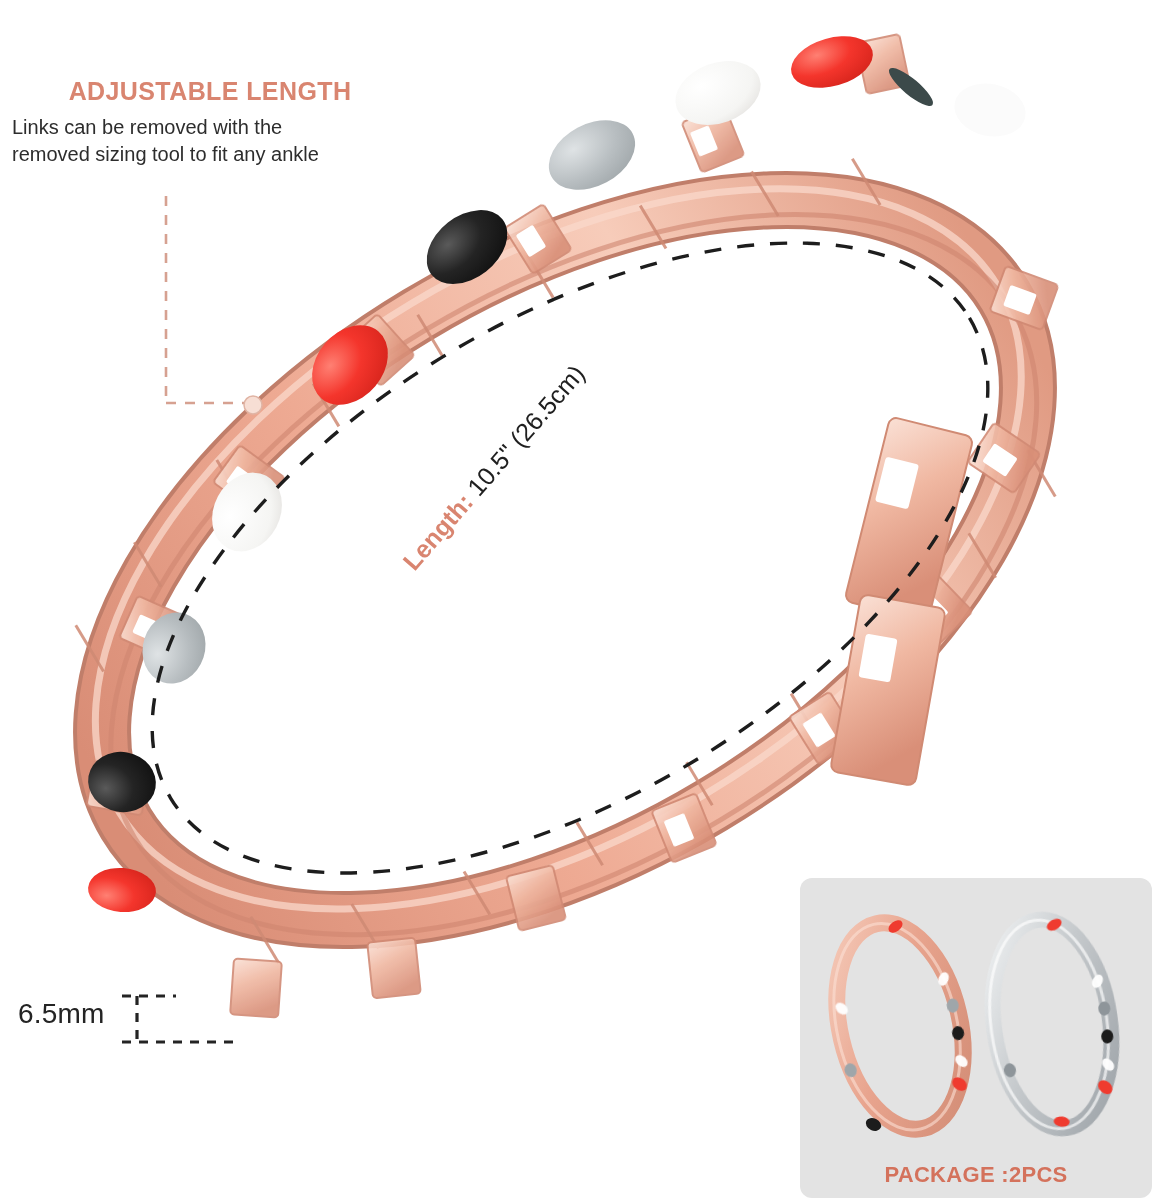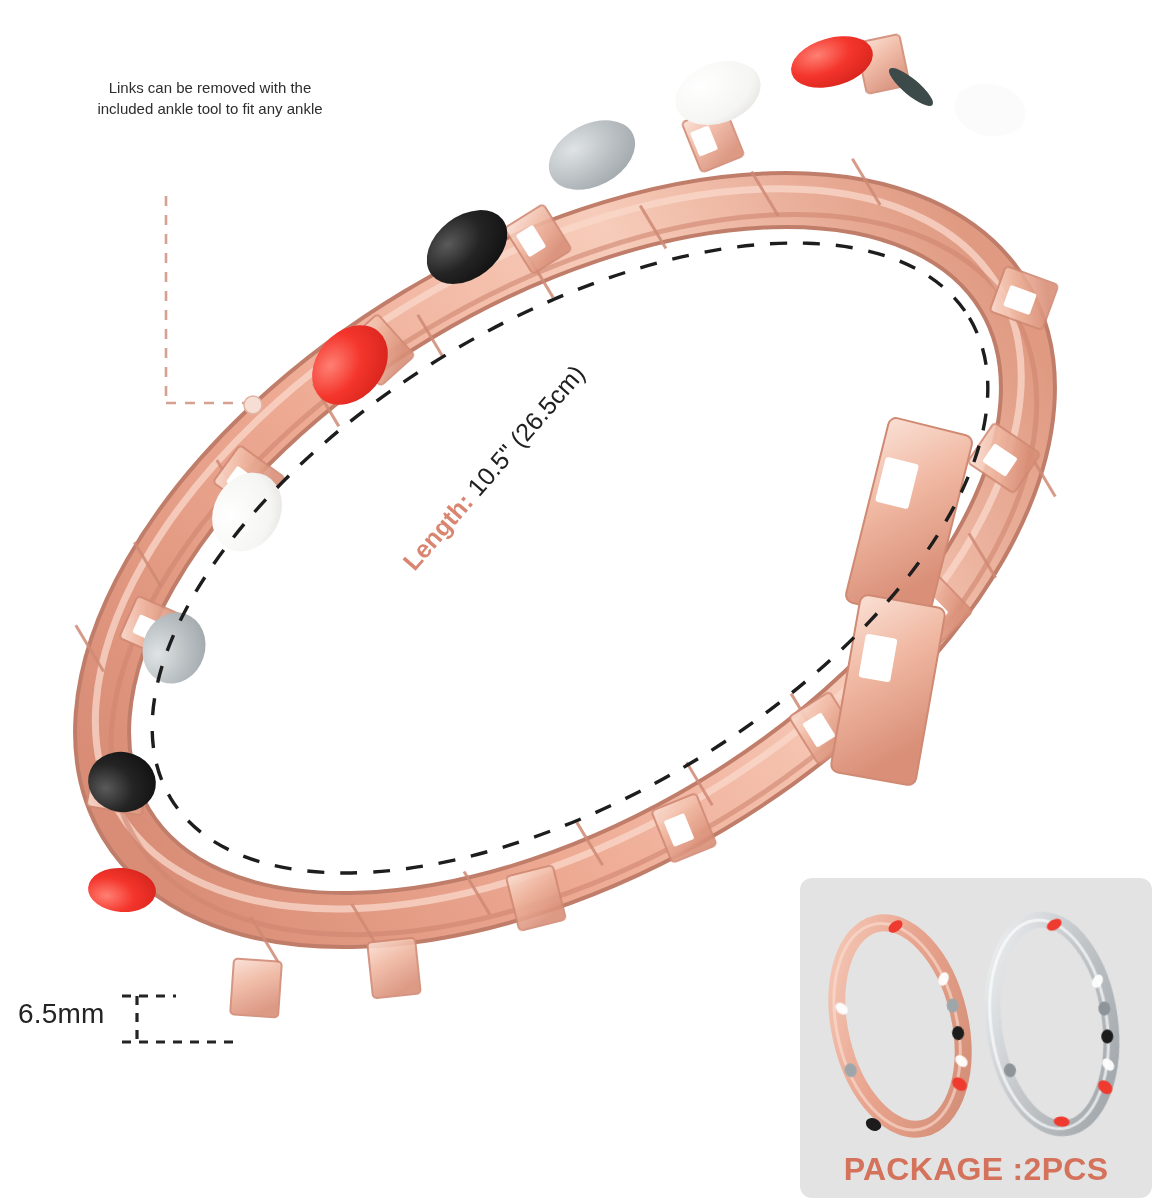--- a/index.html
+++ b/index.html
@@ -14,22 +14,22 @@
   #stage{position:absolute;left:0;top:0;width:1155px;height:1200px;overflow:hidden;}
 
   
   .callout{position:absolute;left:0;top:78px;width:420px;}
   .callout-title{
     font-size:25px;font-weight:bold;letter-spacing:.4px;
     color:#d98570;text-align:center;line-height:1.1;
     margin:0 0 8px 0;
   }
   .callout-body{
-    font-size:15px;color:#2d2d2d;line-height:1.38;
-    text-align:center;font-weight:400;
+    font-size:20px;color:#2d2d2d;line-height:1.38;
+    font-weight:400;margin-left:12px;
   }
 
   
   .length-label{
     position:absolute;left:408px;top:552px;
     transform-origin:left center;
     transform:rotate(-49deg);
     white-space:nowrap;
     font-size:25px;
   }
@@ -42,21 +42,21 @@
     font-size:28px;color:#242424;letter-spacing:.2px;
   }
 
   
   .pkg-panel{
     position:absolute;left:800px;top:878px;width:352px;height:320px;
     background:#e3e3e3;border-radius:12px;overflow:hidden;
   }
   .pkg-caption{
     position:absolute;left:0;right:0;bottom:10px;
-    text-align:center;font-size:32px;font-weight:bold;
+    text-align:center;font-size:22px;font-weight:bold;
     color:#d4725c;letter-spacing:.3px;margin-top:21px;
   }
 
   svg{display:block;}
 </style>
 </head>
 <body>
 
 <div id="stage">
 
@@ -226,22 +226,23 @@
     <circle cx="253" cy="405" r="9" fill="#f7ded4" stroke="#e0b4a4" stroke-width="1.5"></circle>
 
     <g stroke="#242424" stroke-width="3.2" fill="none" stroke-dasharray="9 8" stroke-linecap="butt">
       <path d="M122,996 L176,996"></path>
       <path d="M137,996 L137,1042"></path>
       <path d="M122,1042 L236,1042"></path>
     </g>
   </svg>
 
   <div class="callout">
+    <div class="callout-title">ADJUSTABLE LENGTH</div>
     <div class="callout-body">Links can be removed with the</div>
-    <div class="callout-body">included ankle tool to fit any ankle</div>
+    <div class="callout-body">removed sizing tool to fit any ankle</div>
   </div>
 
   <div class="length-label">
     <span class="lbl">Length:</span><span>&nbsp;</span><span class="val">10.5" (26.5cm)</span>
   </div>
 
   <div class="mm-label">6.5mm</div>
 
   <div class="pkg-panel">
     <svg width="352" height="320" viewBox="0 0 352 320">

